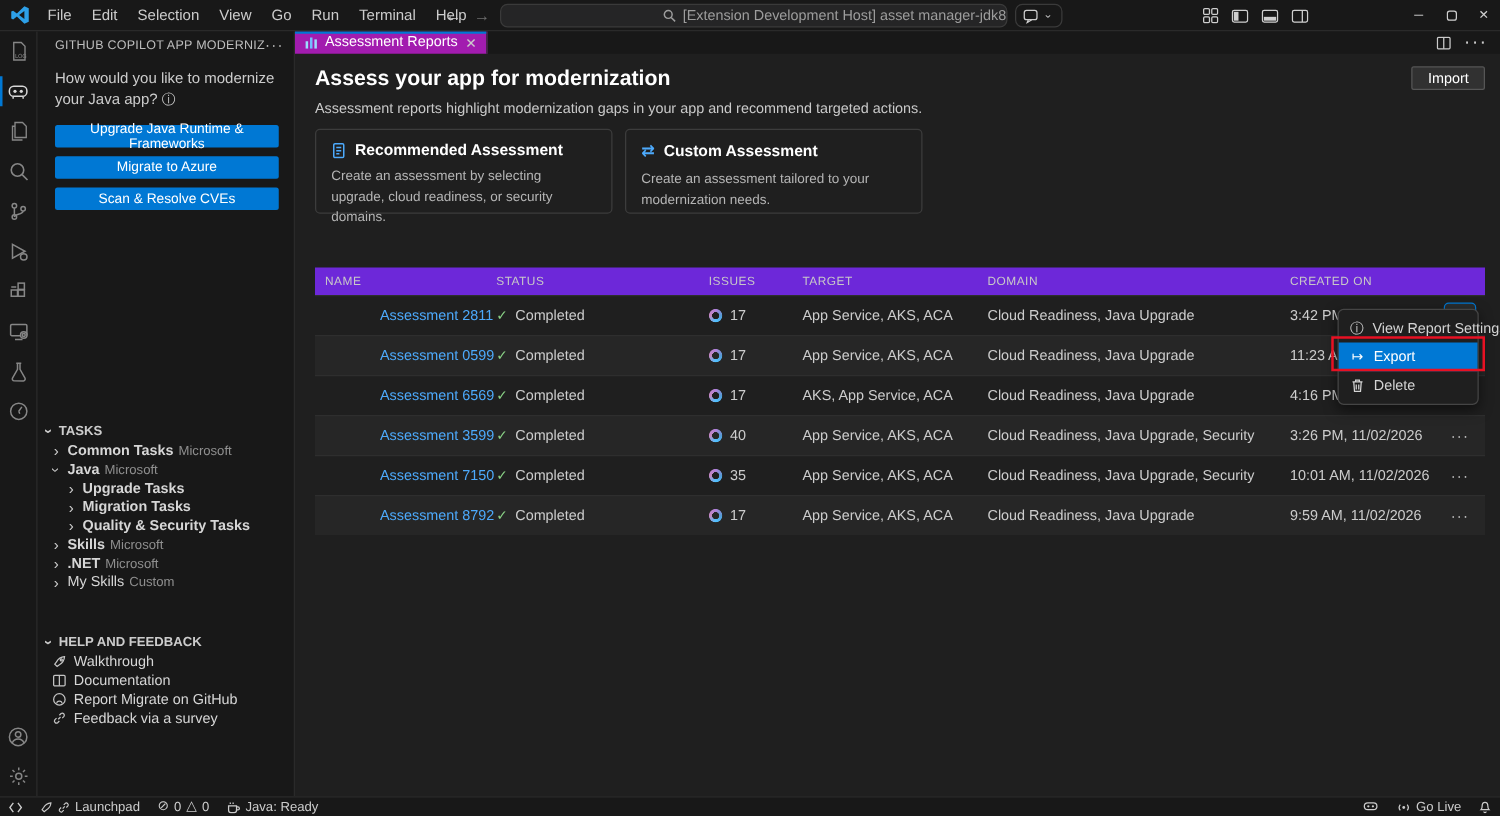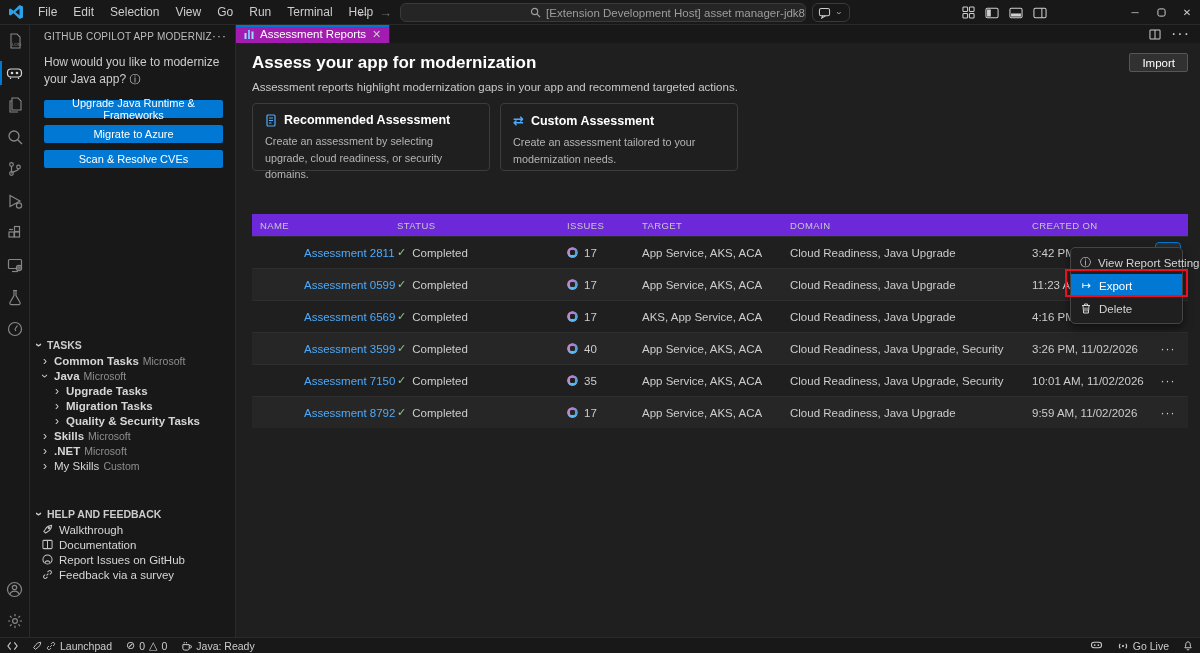--- a/index.html
+++ b/index.html
@@ -356,21 +356,21 @@
             <rect x="1" y="1.5" width="10" height="9" rx="1"></rect>
             <path d="M6 1.5v9"></path>
           </svg>
         <span>Documentation</span>
       </div>
       <div class="help-item">
         <svg width="11" height="11" viewBox="0 0 12 12" fill="none" stroke-width="1.1">
             <circle cx="6" cy="6" r="5"></circle>
             <path d="M4 9.5c-.5-1 .2-2 2-2s2.5 1 2 2"></path>
           </svg>
-        <span>Report Issues on GitHub</span>
+        <span>Report Migrate on GitHub</span>
       </div>
       <div class="help-item">
         <svg width="11" height="11" viewBox="0 0 12 12" fill="none" stroke-width="1.1">
             <path d="M5 7 7 5M3.5 6 2 7.5a1.8 1.8 0 0 0 2.5 2.5L6 8.5M6 3.5 7.5 2A1.8 1.8 0 0 1 10 4.5L8.5 6"></path>
           </svg>
         <span>Feedback via a survey</span>
       </div>
     </div>
   </div>
 

